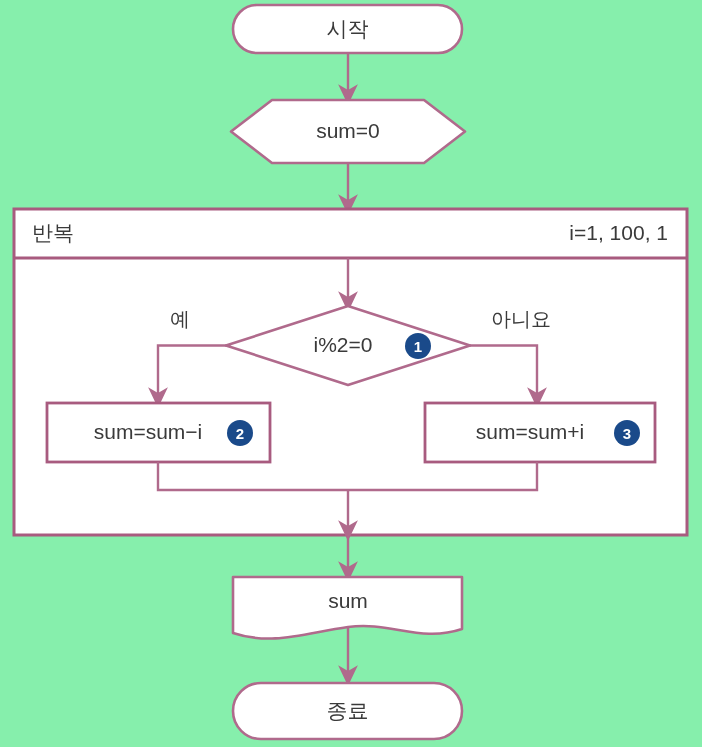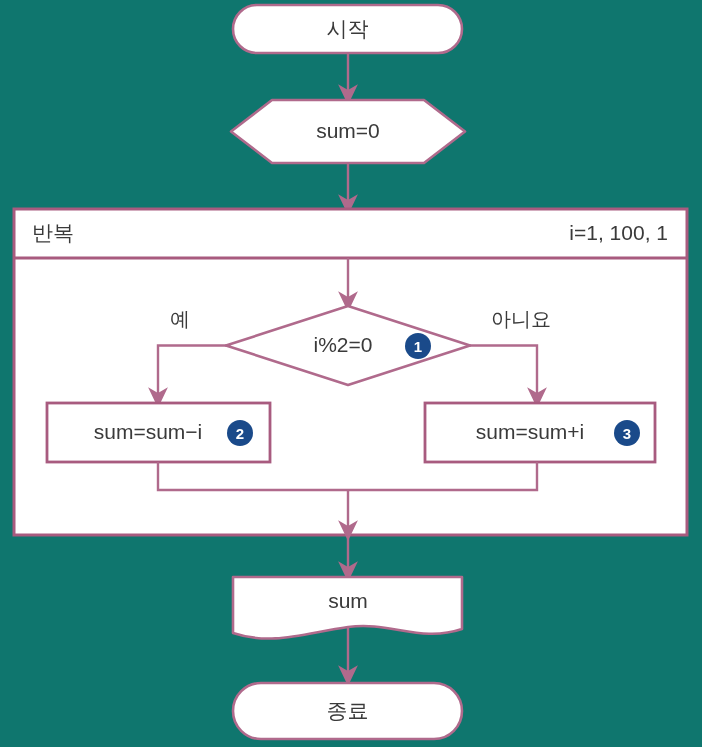--- a/index.html
+++ b/index.html
@@ -8,21 +8,21 @@
     padding: 0;
     background: #ffffff;
   }
   body {
     font-family: "Liberation Sans", "DejaVu Sans", sans-serif;
   }
   #canvas {
     position: relative;
     width: 702px;
     height: 747px;
-    background: #0f766e;
+    background: #86efac;
     overflow: hidden;
   }
   #flow-svg {
     position: absolute;
     left: 0;
     top: 0;
   }
   .shape-text {
     font-family: "Liberation Sans", "DejaVu Sans", sans-serif;
     font-size: 21px;

